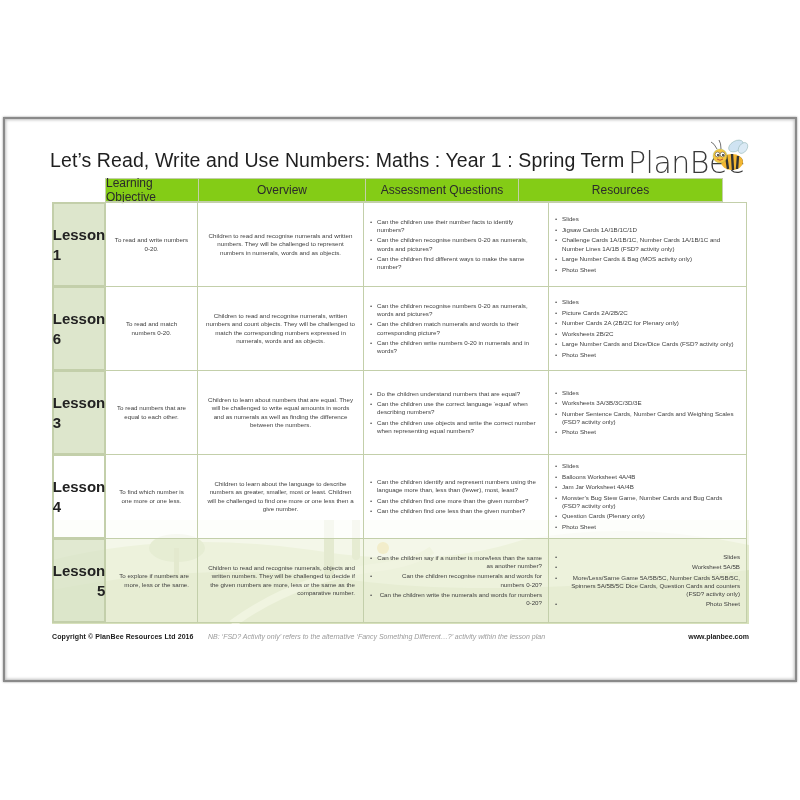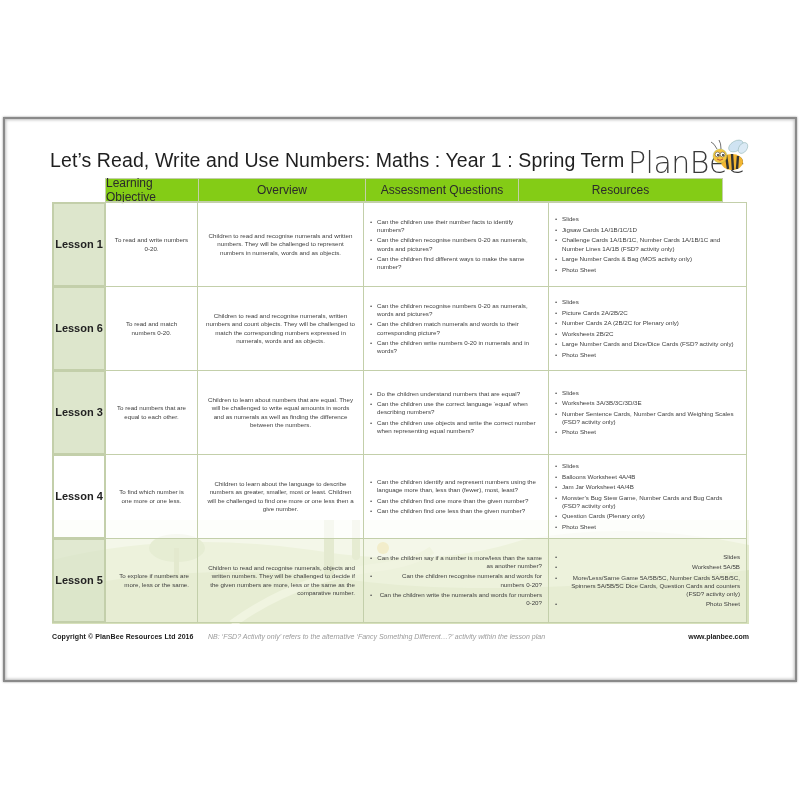--- a/index.html
+++ b/index.html
@@ -44,21 +44,21 @@
     .row { display: flex; height: 85px; margin-bottom: -1px; position: relative; }
     .cell {
       border: 1px solid #c3cfaa; margin-right: -1px;
       background: rgba(255,255,255,0.92);
       font-size: 6.2px; color: #3d3d3d; line-height: 1.3;
       position: relative; z-index: 1;
     }
     .lesson-cell {
       background: #dde6cc; width: 54px;
       display: flex; align-items: center; justify-content: center;
-      font-size: 11px; font-weight: bold; color: #222;
+      font-size: 15px; font-weight: bold; color: #222;
       border: 2px solid #c3cfaa;
     }
     .obj-cell {
       width: 93px; display: flex; align-items: center; justify-content: center;
       text-align: center; padding: 0 8px;
     }
     .ov-cell {
       width: 167px; display: flex; align-items: center; justify-content: center;
       text-align: center; padding: 0 8px;
     }

